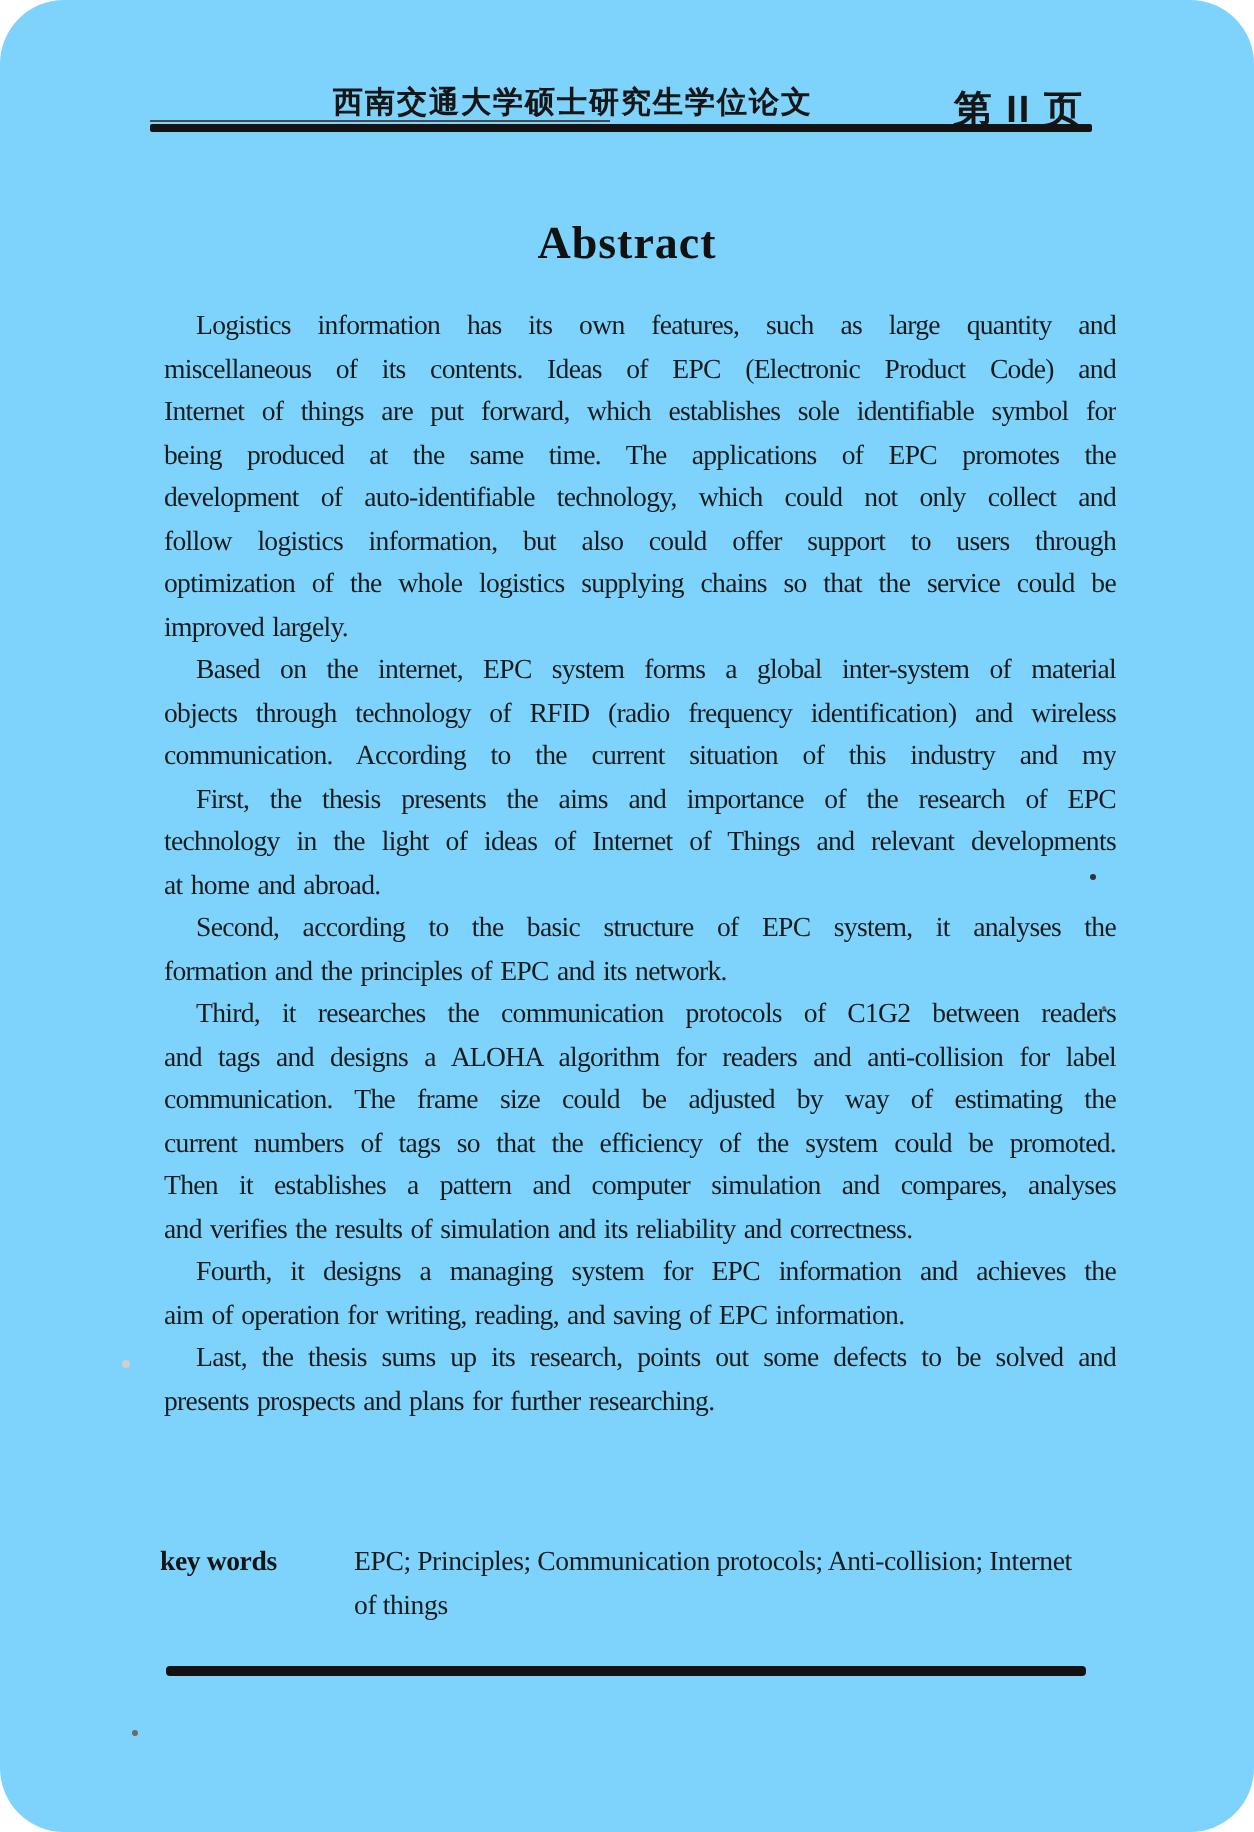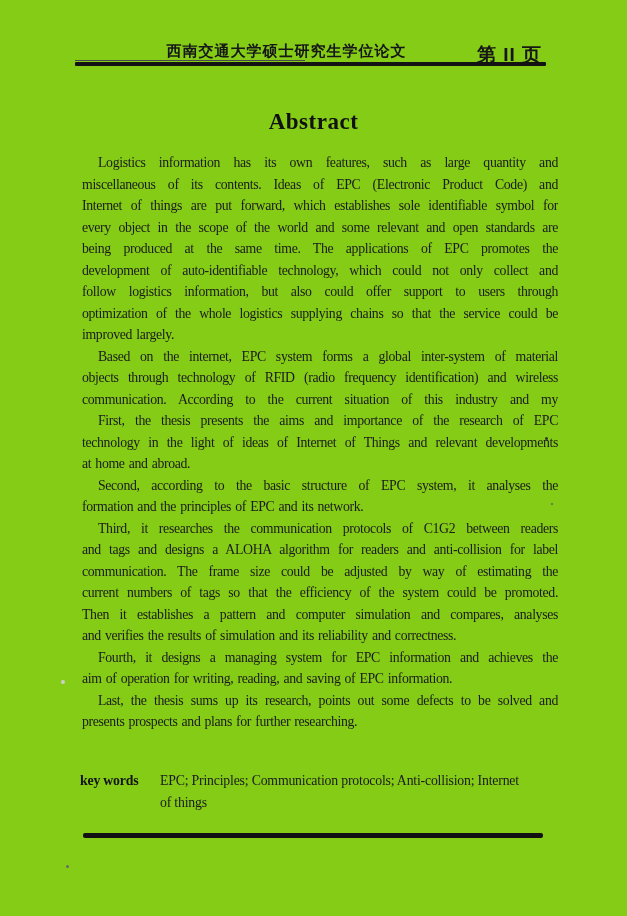--- a/index.html
+++ b/index.html
@@ -1,23 +1,24 @@
 <!DOCTYPE html>
 <html><head>
 <meta charset="utf-8">
 <style>
   html, body { margin: 0; padding: 0; background: #ffffff; }
   .page {
     position: relative;
     width: 627px;
     height: 916px;
-    background: #84cc16;
+    background: #7dd3fc;
     font-family: "Liberation Serif", serif;
     color: #1b1b1b;
     overflow: hidden;
+    border-radius: 32px;
   }
 
   
   .header {
     position: absolute;
     top: 42px;
     left: 75px;
     width: 471px;
     height: 20px;
   }
@@ -102,20 +103,21 @@
 
   
   .keywords {
     position: absolute;
     top: 770px;
     left: 80px;
     width: 466px;
     display: flex;
     font-size: 13.8px;
     letter-spacing: -0.2px;
+    gap: 17px;
   }
   .kw-label {
     font-weight: bold;
     width: 80px;
     flex-shrink: 0;
     line-height: 21.5px;
     color: #141414;
   }
   .kw-value { flex: 1; }
   .kw-line {
@@ -159,21 +161,20 @@
   <div class="header-rule-thin"></div>
   <div class="header-rule"></div>
 
   <h1 class="doc-title">Abstract</h1>
 
   <div class="body-text">
       <div class="para">
         <div class="line indent">Logistics information has its own features, such as large quantity and</div>
         <div class="line">miscellaneous of its contents. Ideas of EPC (Electronic Product Code) and</div>
         <div class="line">Internet of things are put forward, which establishes sole identifiable symbol for</div>
-        <div class="line">every object in the scope of the world and some relevant and open standards are</div>
         <div class="line">being produced at the same time. The applications of EPC promotes the</div>
         <div class="line">development of auto-identifiable technology, which could not only collect and</div>
         <div class="line">follow logistics information, but also could offer support to users through</div>
         <div class="line">optimization of the whole logistics supplying chains so that the service could be</div>
         <div class="line last">improved largely.</div>
       </div>
       <div class="para">
         <div class="line indent">Based on the internet, EPC system forms a global inter-system of material</div>
         <div class="line">objects through technology of RFID (radio frequency identification) and wireless</div>
         <div class="line">communication. According to the current situation of this industry and my</div>

